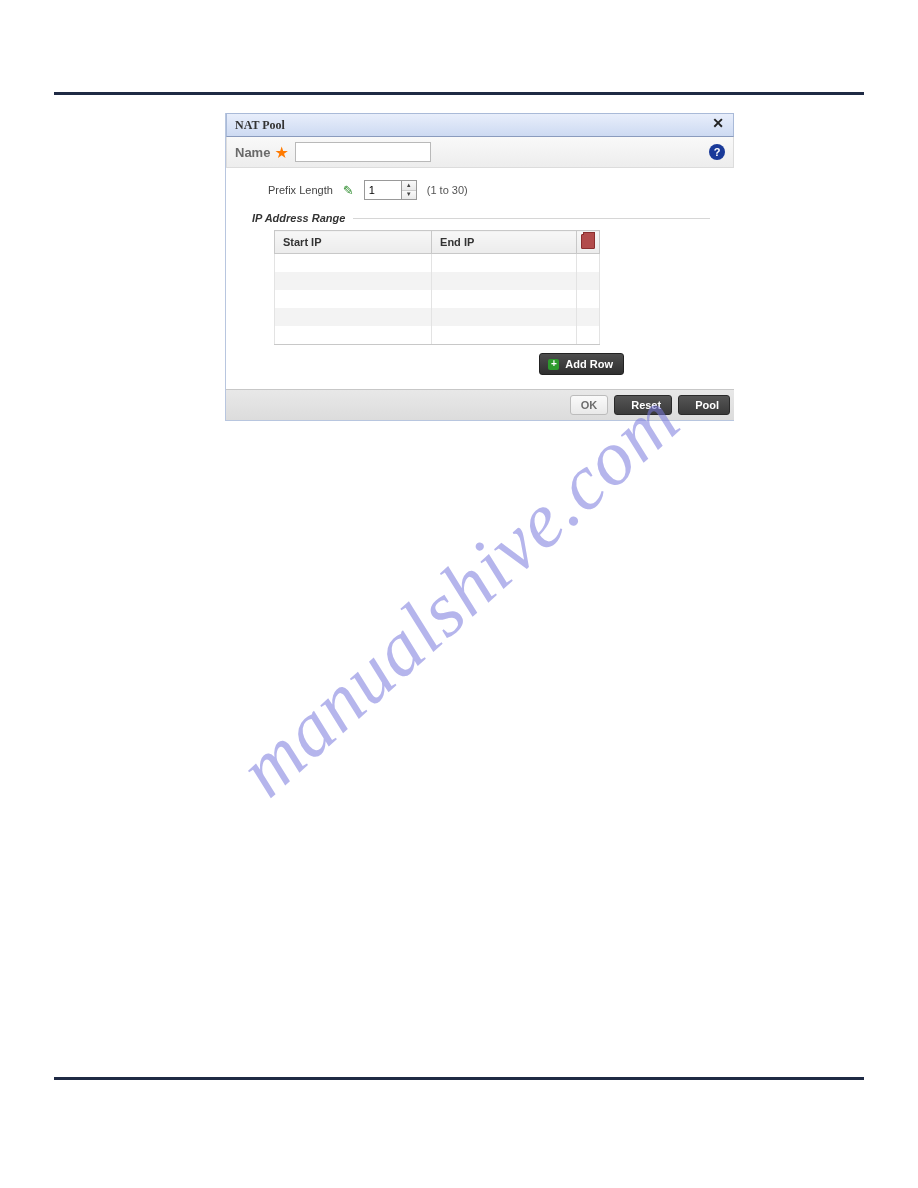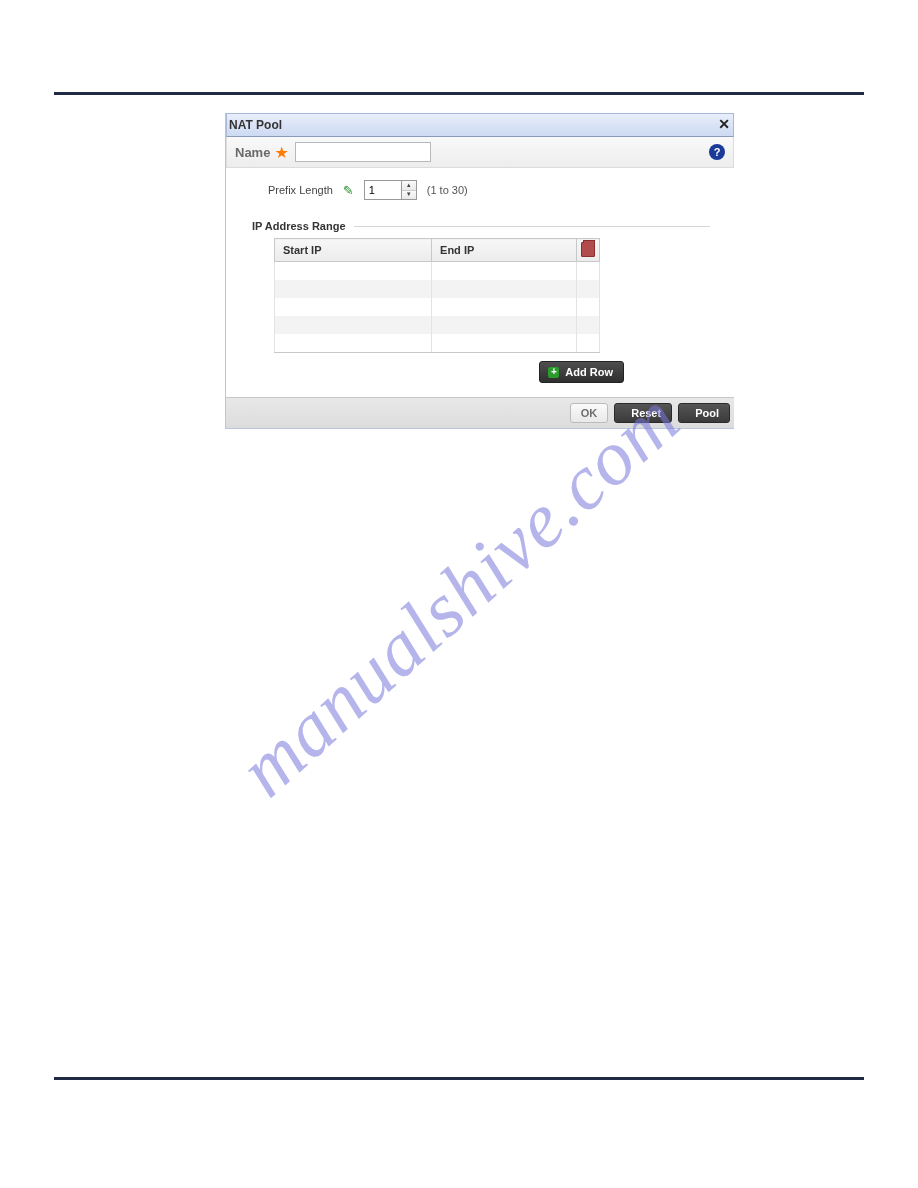--- a/index.html
+++ b/index.html
@@ -1,40 +1,40 @@
 <!DOCTYPE html>
 <html><head>
 <meta charset="utf-8">
 <style>
 body { margin:0; background:#fff; font-family:Arial,Helvetica,sans-serif; width:918px; height:1188px; position:relative; overflow:hidden; }
 .page-rule { height:3px; background:#1f2a44; margin:92px 54px 0 54px; }
 .page-rule.bottom { position:absolute; left:54px; right:54px; bottom:108px; margin:0; }
 
 .dialog { position:absolute; left:225px; top:113px; width:508px; border:1px solid #b8c6df; border-top:none; border-right:none; background:#fff; box-shadow:0 0 0 rgba(0,0,0,0); }
 
-.titlebar { height:22px; background:linear-gradient(#e8eefb,#cddaf2); border:1px solid #a9bad8; border-bottom-color:#8a9bbd; display:flex; align-items:center; padding:0 2px; font-size:12px; font-weight:bold; color:#333; }
+.titlebar { height:22px; background:linear-gradient(#e8eefb,#cddaf2); border:1px solid #a9bad8; border-bottom-color:#8a9bbd; display:flex; align-items:center; padding:0 8px; font-size:12px; font-weight:bold; color:#333;font-family:Liberation Serif, serif; }
 .titlebar .close { margin-left:auto; width:14px; height:14px; font-size:14px; font-weight:bold; color:#222; text-align:center; line-height:12px; cursor:pointer; }
 
 .namebar { height:30px; background:linear-gradient(#f9f9f9,#ededed); border:1px solid #dcdcdc; border-top:none; display:flex; align-items:center; padding:0 8px; }
 .namebar .lbl { font-size:13px; font-weight:bold; color:#6a6a6a; }
 .namebar .star { color:#ff7a00; font-size:16px; margin:0 6px 0 4px; }
 .name-input { width:128px; height:18px; border:1px solid #b9b9b9; background:#fff; padding:0 3px; }
 .help-icon { margin-left:auto; width:16px; height:16px; border-radius:50%; background:#1a3a99; color:#fff; font-size:11px; font-weight:bold; display:flex; align-items:center; justify-content:center; }
 
 .body { padding:8px 24px 14px 24px; position:relative; }
-.row-prefix { display:flex; align-items:center; gap:10px; margin:4px 0 20px 18px; font-size:11px; color:#444; }
+.row-prefix { display:flex; align-items:center; gap:10px; margin:4px 0 12px 18px; font-size:11px; color:#444; }
 .pencil { color:#2a8a2a; font-size:13px; }
 .spinner { display:inline-flex; border:1px solid #999; height:18px; }
 .spinner .val { width:28px; border:none; border-right:1px solid #999; text-align:left; padding:0 4px; font-size:11px; }
 .spinner .arrows { display:flex; flex-direction:column; width:14px; }
 .spinner .arrows button { flex:1; border:none; background:linear-gradient(#fafafa,#e9e9e9); font-size:6px; line-height:7px; padding:0; cursor:pointer; color:#444; border-bottom:1px solid #ccc; }
 .spinner .arrows button:last-child { border-bottom:none; }
 .hint { color:#555; font-size:11px;text-align:center; }
 
-.fieldset-label { font-size:11px; font-weight:bold; color:#333; margin:4px 0 6px 2px; display:flex; align-items:center; }
+.fieldset-label { font-size:11px; font-weight:bold; color:#333; margin:4px 0 6px 2px; display:flex; align-items:center;font-style:italic; }
 .fieldset-label .rule { flex:1; height:1px; background:#d6d6d6; margin-left:8px; }
 
 .grid-wrap { margin:4px 0 0 24px; width:326px; }
 .grid { border:1px solid #c8c8c8; border-collapse:collapse; width:100%; background:#ec4899;padding-left:44px; }
 .grid thead th { background:linear-gradient(#f7f7f7,#ececec); border:1px solid #c8c8c8; font-size:11px; font-weight:bold; color:#333; text-align:left; padding:3px 8px; height:16px; }
 .grid thead th.del { width:22px; text-align:center; padding:0; }
 .trash { width:12px; height:13px; display:inline-block; border:1px solid #8a2e2e; border-radius:1px; background:#b24b4b; position:relative; }
 .trash:before { content:""; position:absolute; top:-3px; left:1px; width:10px; height:2px; background:#b24b4b; border:1px solid #8a2e2e; border-bottom:none; }
 .grid tbody td { border-left:1px solid #e3e3e3; border-right:1px solid #e3e3e3; height:18px; font-size:11px; padding:0 8px; }
 .grid tbody tr:nth-child(odd) td { background:#fff; }

